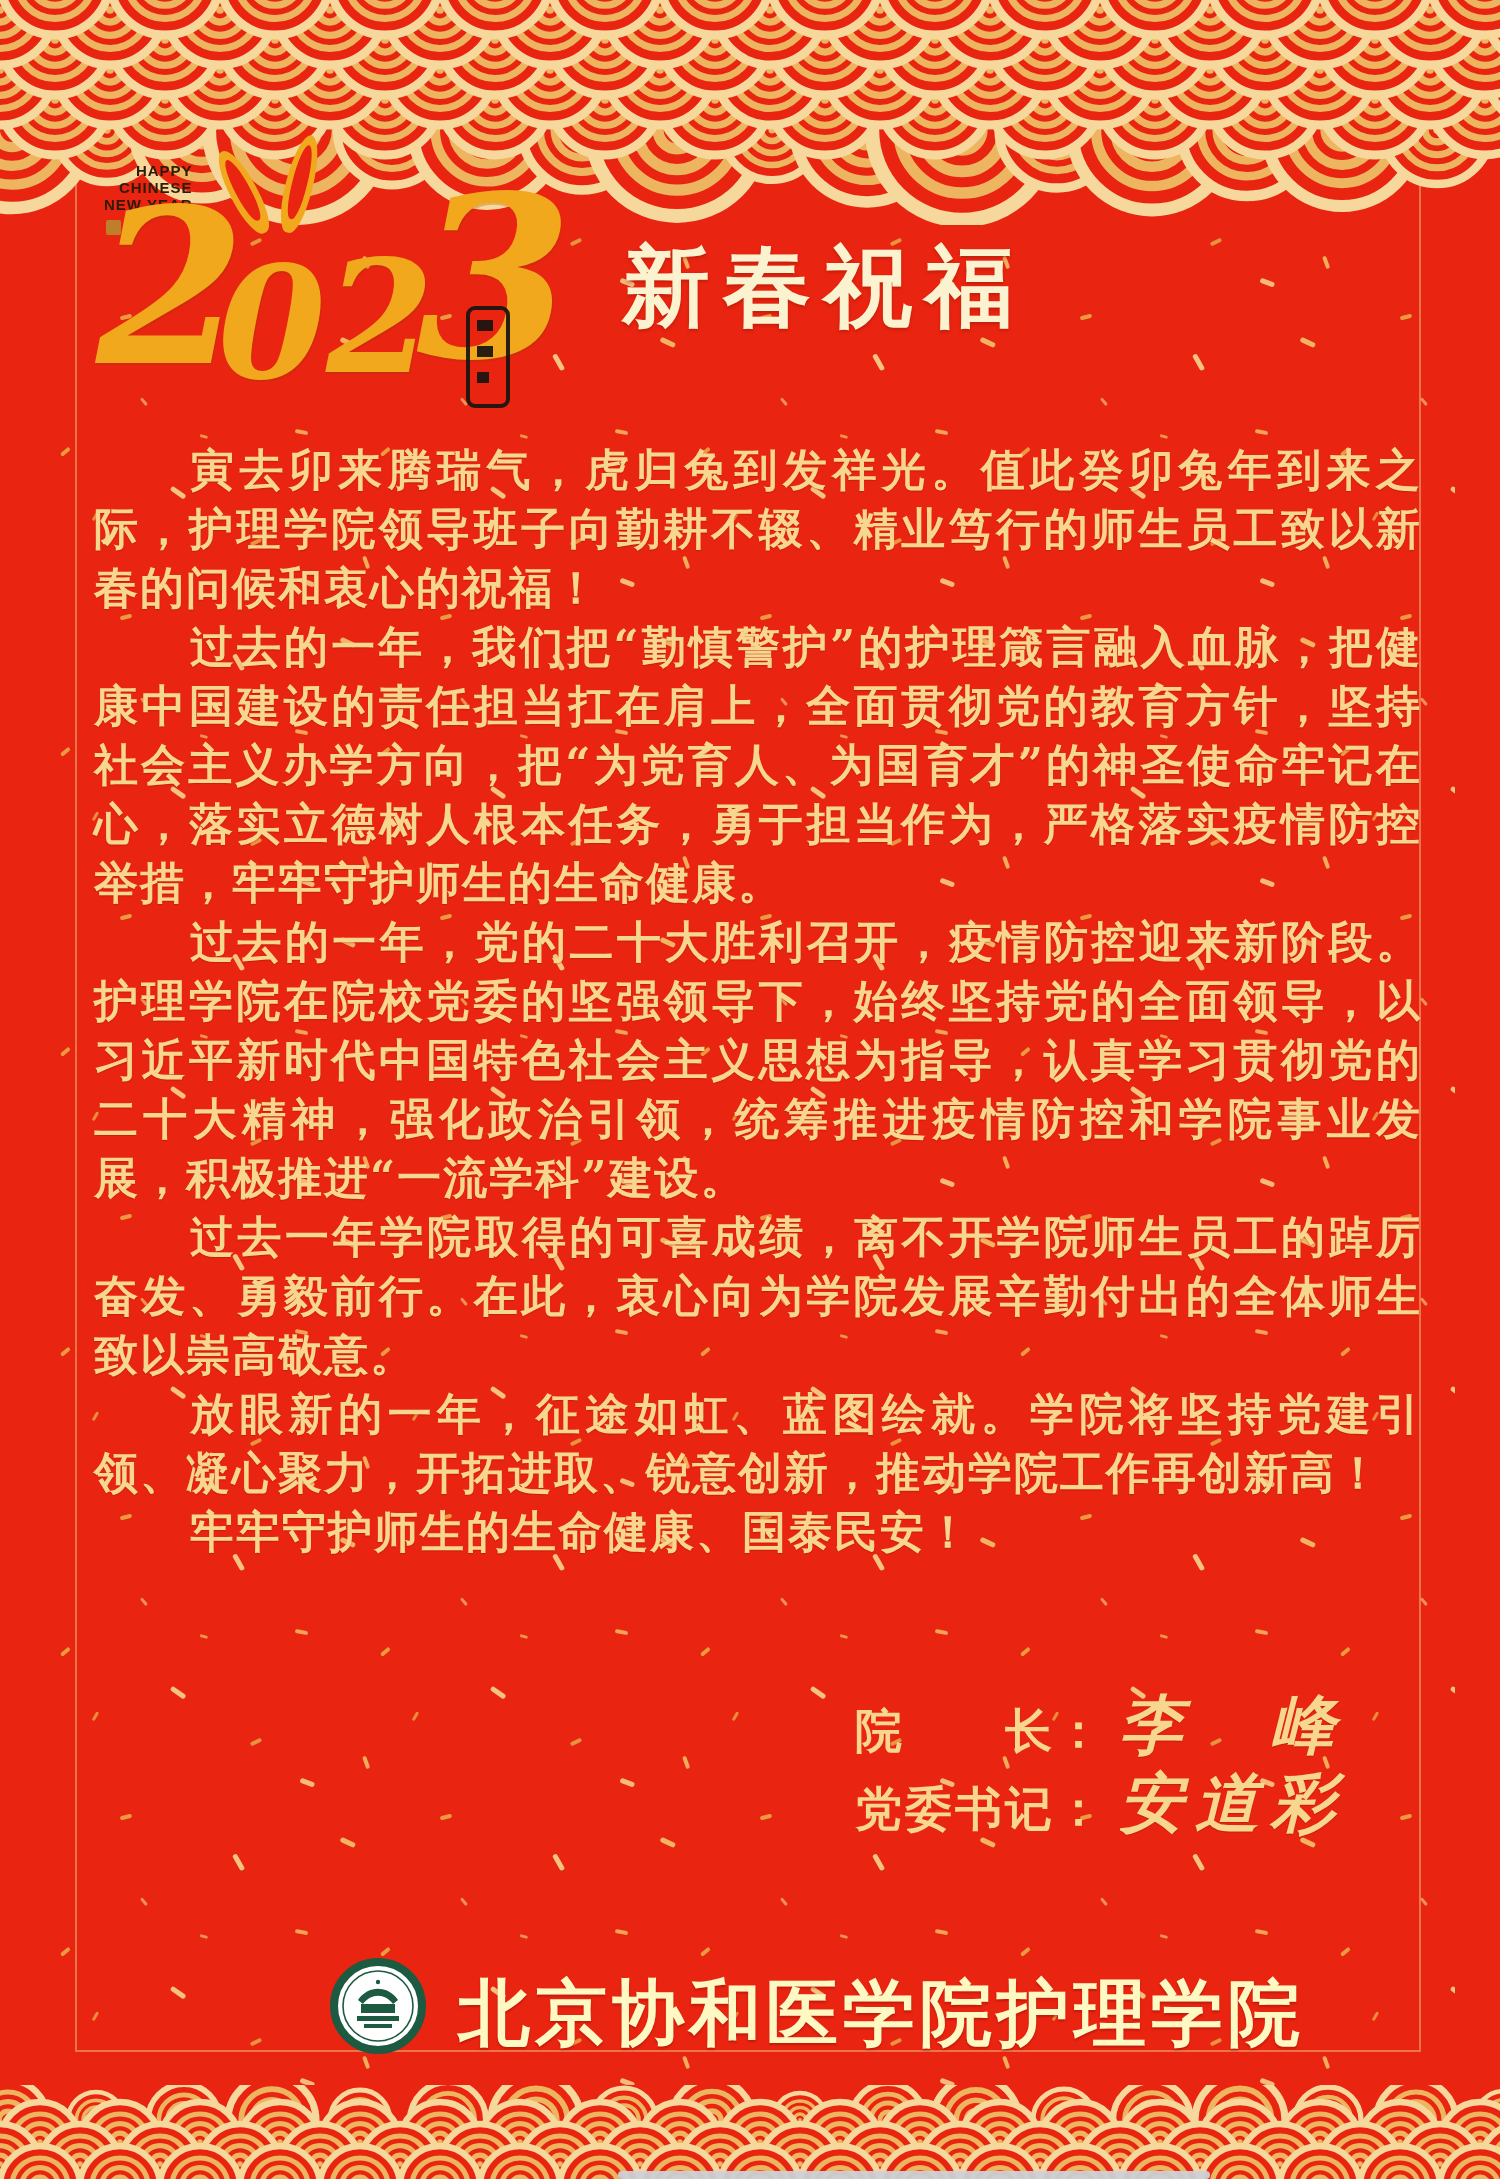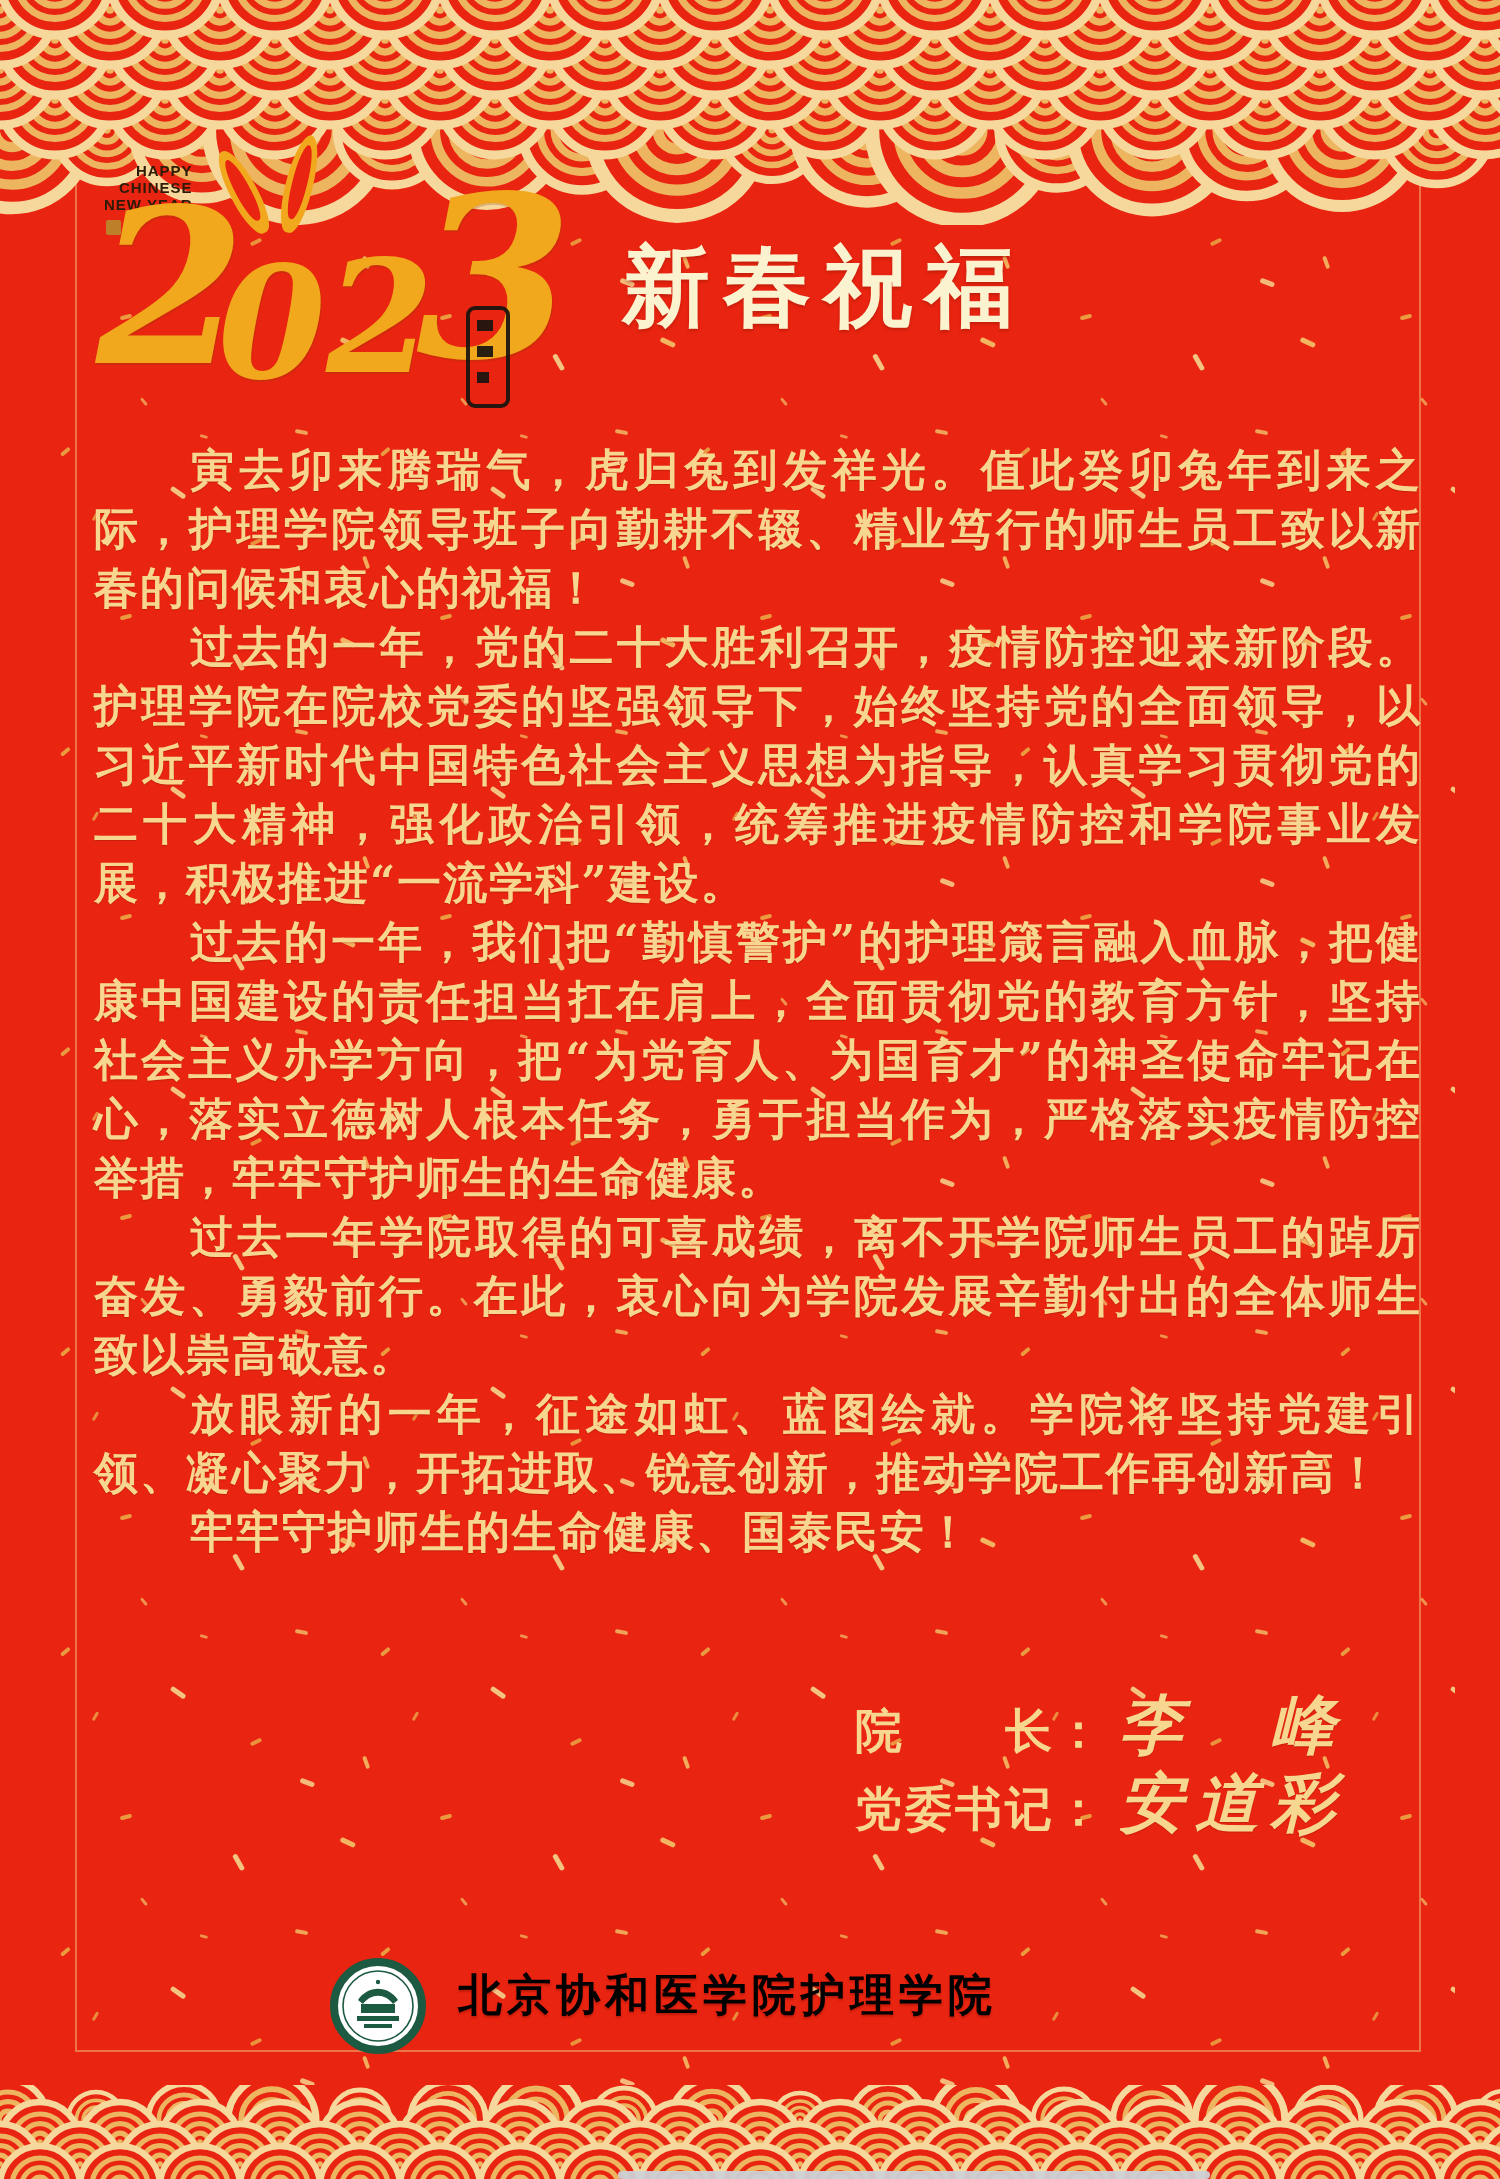--- a/index.html
+++ b/index.html
@@ -59,22 +59,22 @@
 
   
   .signature{left:855px;top:1682px;z-index:4;color:#f7d690;
     font-family:"DejaVu Serif",serif;font-weight:bold;}
   .sig-line{white-space:nowrap;height:78px;font-size:47px;letter-spacing:3px;}
   .sig-name{font-size:64px;font-style:italic;letter-spacing:12px;margin-left:14px;
     text-shadow:0 1px 1px rgba(120,20,0,.3);}
 
   
   .footer-logo{left:330px;top:1958px;width:96px;height:96px;z-index:4;}
-  .school-name{left:458px;top:1966px;z-index:4;color:#000000;
-    font-size:44px;font-weight:bold;letter-spacing:5px;white-space:nowrap;
+  .school-name{left:458px;top:1966px;z-index:4;color:#fef9c3;
+    font-size:72px;font-weight:bold;letter-spacing:5px;white-space:nowrap;
     font-family:"DejaVu Serif",serif;
     text-shadow:0 2px 2px rgba(120,10,0,.35);}
 
   .scrollbar-artifact{left:618px;top:2171px;width:592px;height:8px;z-index:6;
     background:#ccd1d6;border-radius:4px;opacity:.95;}
 </style>
 </head>
 <body>
 
 <svg id="confetti" class="abs" width="1500" height="2179">
@@ -970,22 +970,22 @@
     <b class="s1"></b>
       <b class="s2"></b>
       <b class="s3"></b>
   </div>
 </div>
 
 <div class="abs page-title">新春祝福</div>
 
 <div class="abs letter">
   <p>寅去卯来腾瑞气，虎归兔到发祥光。值此癸卯兔年到来之际，护理学院领导班子向勤耕不辍、精业笃行的师生员工致以新春的问候和衷心的祝福！</p>
+  <p>过去的一年，我们把“勤慎警护”的护理箴言融入血脉，把健康中国建设的责任担当扛在肩上，全面贯彻党的教育方针，坚持社会主义办学方向，把“为党育人、为国育才”的神圣使命牢记在心，落实立德树人根本任务，勇于担当作为，严格落实疫情防控举措，牢牢守护师生的生命健康。</p>
   <p>过去的一年，党的二十大胜利召开，疫情防控迎来新阶段。护理学院在院校党委的坚强领导下，始终坚持党的全面领导，以习近平新时代中国特色社会主义思想为指导，认真学习贯彻党的二十大精神，强化政治引领，统筹推进疫情防控和学院事业发展，积极推进“一流学科”建设。</p>
-  <p>过去的一年，我们把“勤慎警护”的护理箴言融入血脉，把健康中国建设的责任担当扛在肩上，全面贯彻党的教育方针，坚持社会主义办学方向，把“为党育人、为国育才”的神圣使命牢记在心，落实立德树人根本任务，勇于担当作为，严格落实疫情防控举措，牢牢守护师生的生命健康。</p>
   <p>过去一年学院取得的可喜成绩，离不开学院师生员工的踔厉奋发、勇毅前行。在此，衷心向为学院发展辛勤付出的全体师生致以崇高敬意。</p>
   <p>放眼新的一年，征途如虹、蓝图绘就。学院将坚持党建引领、凝心聚力，开拓进取、锐意创新，推动学院工作再创新高！</p>
   <p>牢牢守护师生的生命健康、国泰民安！</p>
 </div>
 
 <div class="abs signature">
   <div class="sig-line">
     <span>院　　长：</span><span class="sig-name">李　峰</span>
   </div>
   <div class="sig-line">

